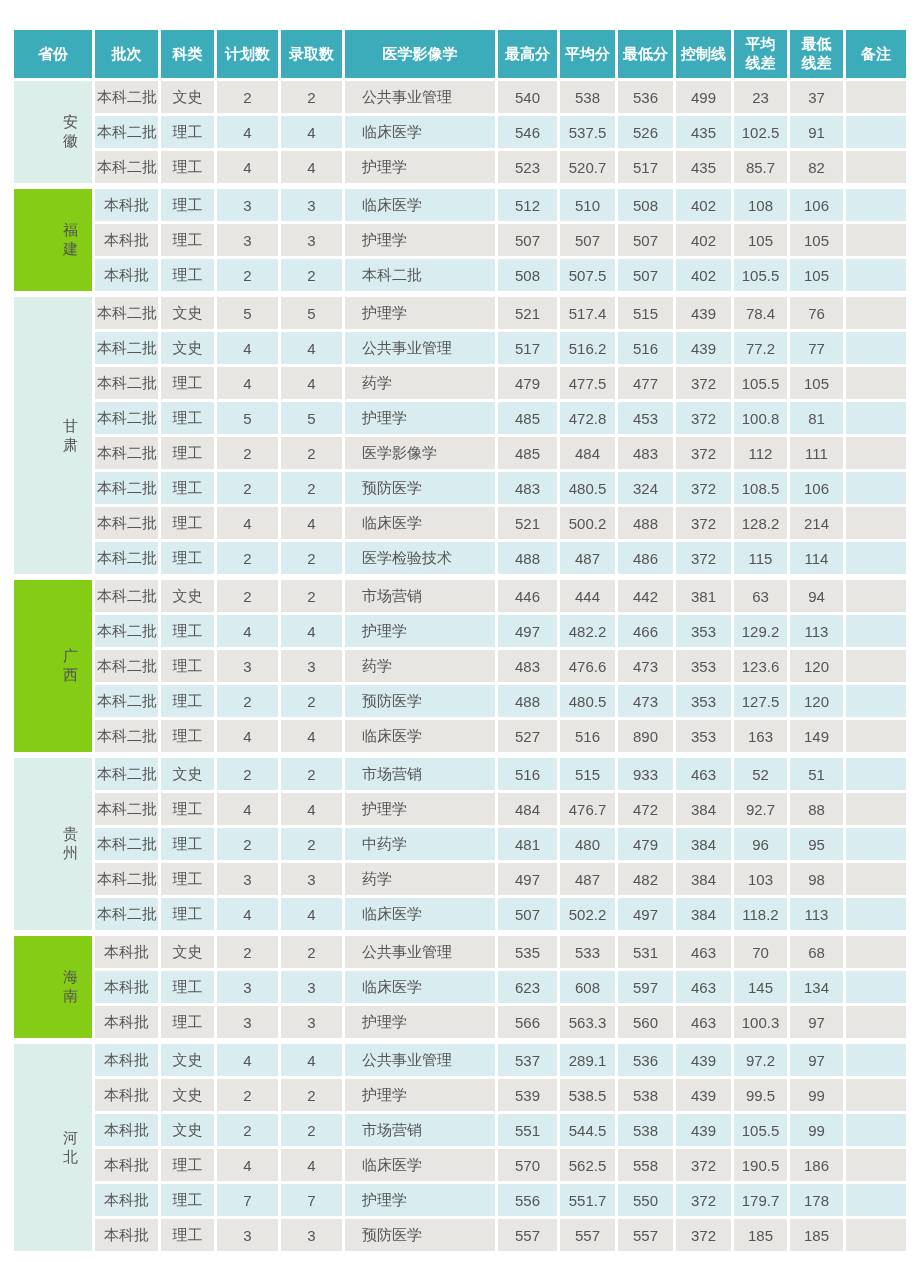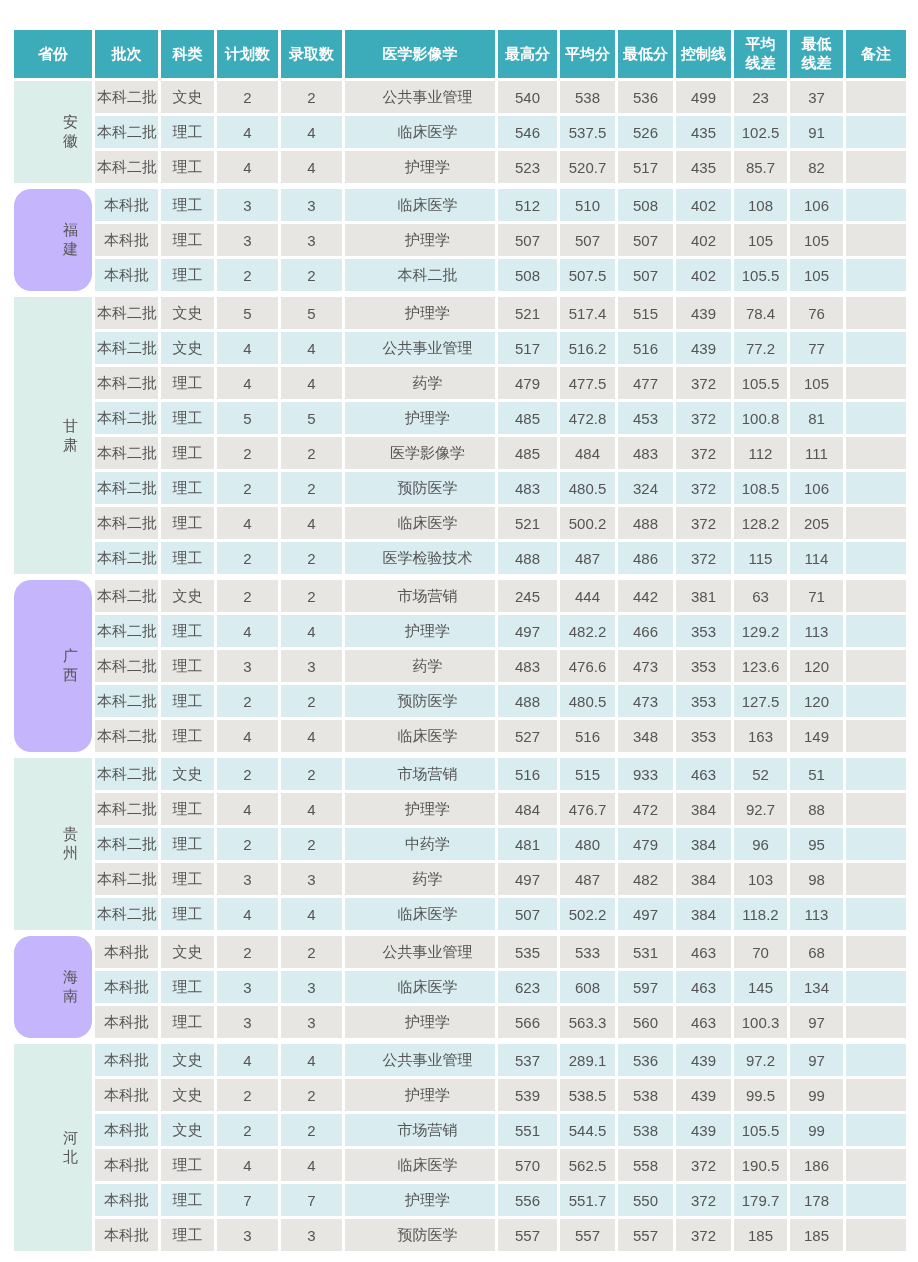--- a/index.html
+++ b/index.html
@@ -37,35 +37,35 @@
     height: 32px;
     text-align: center;
     vertical-align: middle;
     font-size: 15px;
     color: #555555;
     padding: 0 2px;
     overflow: hidden;
     white-space: nowrap;
   }
   td.major {
-    text-align: center;
+    text-align: left;
     padding-left: 17px;
   }
   td.province-cell {
     font-size: 15px;
     color: #555555;
     text-align: center;
     vertical-align: middle;
     letter-spacing: 2px;
     padding-left: 38px;
   }
   .row-gray  { background: #e7e6e3; }
   .row-blue  { background: #d9ecef; }
   .prov-mint { background: #dceee9; }
-  .prov-gray { background: #c4b5fd; border-radius: 17px; }
+  .prov-gray { background: #84cc16; }
   tr.gap-row td {
     height: 0;
     padding: 0;
     line-height: 0;
     font-size: 0;
     background: transparent;
   }
 </style>
 </head>
 <body>
@@ -288,21 +288,21 @@
           <td class="cell row-gray">本科二批</td>
           <td class="cell row-gray">理工</td>
           <td class="cell row-gray">4</td>
           <td class="cell row-gray">4</td>
           <td class="cell row-gray major">临床医学</td>
           <td class="cell row-gray">521</td>
           <td class="cell row-gray">500.2</td>
           <td class="cell row-gray">488</td>
           <td class="cell row-gray">372</td>
           <td class="cell row-gray">128.2</td>
-          <td class="cell row-gray">205</td>
+          <td class="cell row-gray">214</td>
           <td class="cell row-gray"></td>
         </tr>
         <tr>
           <td class="cell row-blue">本科二批</td>
           <td class="cell row-blue">理工</td>
           <td class="cell row-blue">2</td>
           <td class="cell row-blue">2</td>
           <td class="cell row-blue major">医学检验技术</td>
           <td class="cell row-blue">488</td>
           <td class="cell row-blue">487</td>
@@ -315,26 +315,26 @@
         <tr class="gap-row">
           <td colspan="13"></td>
         </tr>
         <tr>
           <td rowspan="5" class="province-cell prov-gray">广 西</td>
           <td class="cell row-gray">本科二批</td>
           <td class="cell row-gray">文史</td>
           <td class="cell row-gray">2</td>
           <td class="cell row-gray">2</td>
           <td class="cell row-gray major">市场营销</td>
-          <td class="cell row-gray">245</td>
+          <td class="cell row-gray">446</td>
           <td class="cell row-gray">444</td>
           <td class="cell row-gray">442</td>
           <td class="cell row-gray">381</td>
           <td class="cell row-gray">63</td>
-          <td class="cell row-gray">71</td>
+          <td class="cell row-gray">94</td>
           <td class="cell row-gray"></td>
         </tr>
         <tr>
           <td class="cell row-blue">本科二批</td>
           <td class="cell row-blue">理工</td>
           <td class="cell row-blue">4</td>
           <td class="cell row-blue">4</td>
           <td class="cell row-blue major">护理学</td>
           <td class="cell row-blue">497</td>
           <td class="cell row-blue">482.2</td>
@@ -373,21 +373,21 @@
           <td class="cell row-blue"></td>
         </tr>
         <tr>
           <td class="cell row-gray">本科二批</td>
           <td class="cell row-gray">理工</td>
           <td class="cell row-gray">4</td>
           <td class="cell row-gray">4</td>
           <td class="cell row-gray major">临床医学</td>
           <td class="cell row-gray">527</td>
           <td class="cell row-gray">516</td>
-          <td class="cell row-gray">348</td>
+          <td class="cell row-gray">890</td>
           <td class="cell row-gray">353</td>
           <td class="cell row-gray">163</td>
           <td class="cell row-gray">149</td>
           <td class="cell row-gray"></td>
         </tr>
         <tr class="gap-row">
           <td colspan="13"></td>
         </tr>
         <tr>
           <td rowspan="5" class="province-cell prov-mint">贵 州</td>

